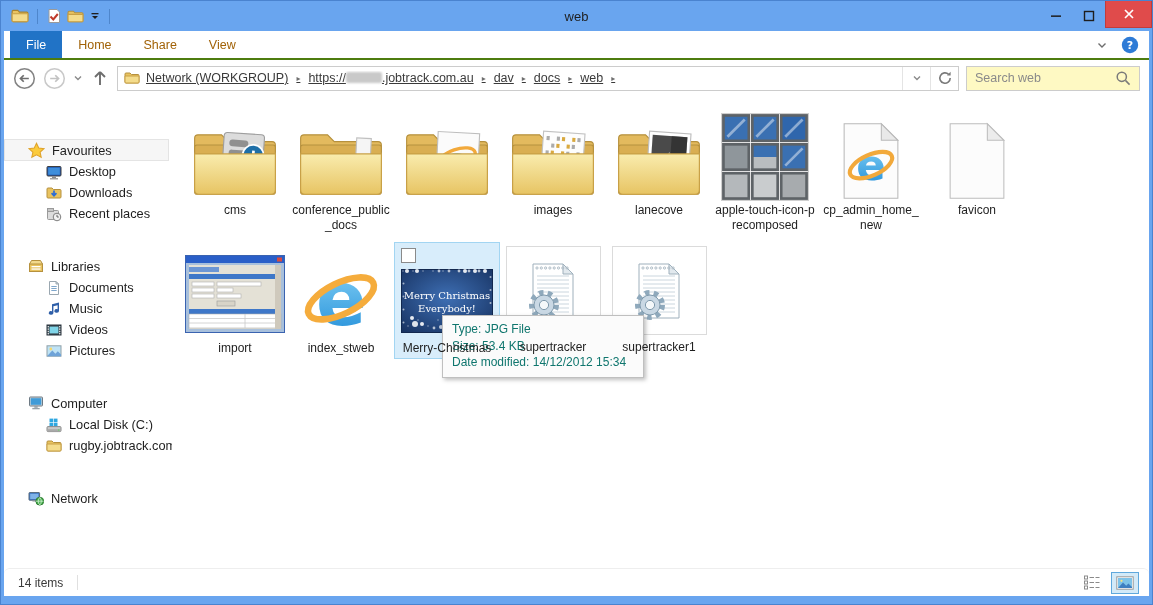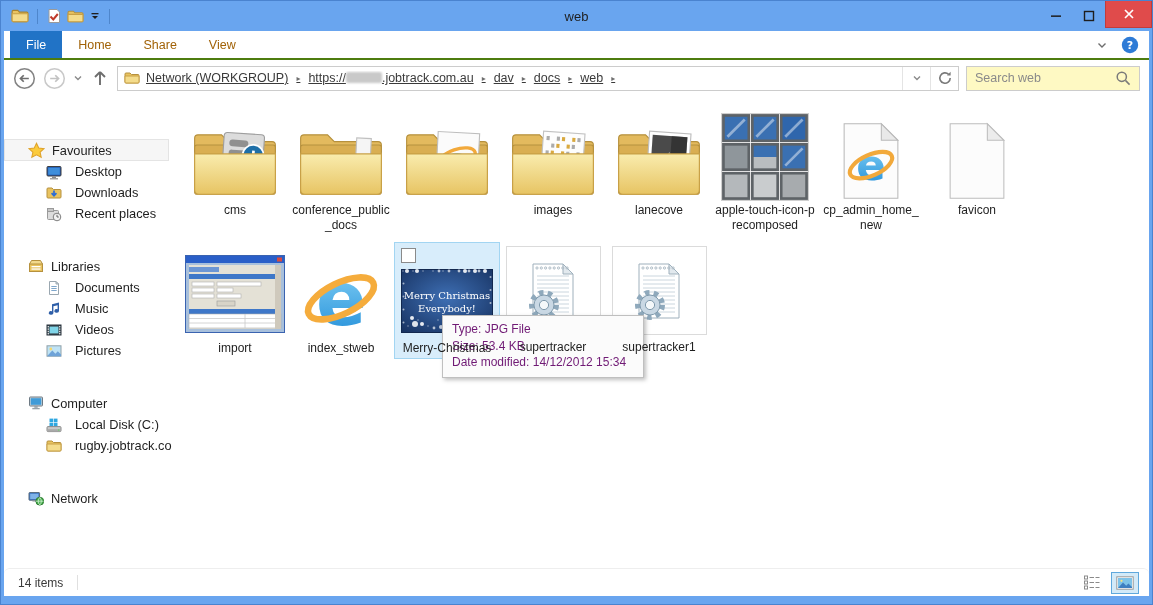--- a/index.html
+++ b/index.html
@@ -34,31 +34,31 @@
   .search-box{width:174px;height:25px;border:1px solid #CCCCCC;margin-left:7px;display:flex;align-items:center;background:#fef9c3;box-sizing:border-box;}
   .search-box input{flex:1;border:0;outline:0;padding:0 8px;font-size:12.5px;color:#555;font-family:inherit;background:transparent;min-width:0;}
   .search-box input::placeholder{color:#8A8A8A;}
   .search-ic{padding-right:8px;display:flex;}
   
   .body-row{flex:1;display:flex;position:relative;background:#FFF;overflow:hidden;}
   .sidebar{width:168px;flex-shrink:0;padding-top:12px;overflow:hidden;}
   .sec{margin-bottom:20px;}
   .sec-header{height:22px;display:flex;align-items:center;gap:7px;padding-left:23px;font-size:12.8px;color:#1E1E1E;margin-right:3px;border:1px solid transparent;box-sizing:border-box;margin-top:31px;}
   .sec-header.sel{background:#F6F6F6;border-color:#E4E4E4;}
-  .sec-item{height:21px;display:flex;align-items:center;gap:13px;padding-left:42px;font-size:12.8px;color:#1E1E1E;white-space:nowrap;overflow:hidden;}
+  .sec-item{height:21px;display:flex;align-items:center;gap:7px;padding-left:42px;font-size:12.8px;color:#1E1E1E;white-space:nowrap;overflow:hidden;}
   .ic{display:flex;align-items:center;justify-content:center;}
   .main{flex:1;padding:8px 0 0 10px;min-width:0;}
   .file-row{display:flex;margin-bottom:6px;}
   .cell{width:106px;box-sizing:border-box;display:flex;flex-direction:column;align-items:center;position:relative;padding:3px 2px 2px;border:1px solid transparent;}
   .cell.selected{background:#D8EDFB;border-color:#A2D5F2;}
   .icon-box{height:93px;display:flex;align-items:flex-end;justify-content:center;}
   .icon-box.framed{border:1px solid #DBDBDB;width:95px;height:89px;align-items:center;box-sizing:border-box;margin-bottom:3px;}
   .flabel{margin-top:2px;font-size:12px;line-height:15px;text-align:center;max-width:101px;word-break:break-all;color:#1E1E1E;position:relative;z-index:25;}
   .checkbox{position:absolute;top:5px;left:6px;width:13px;height:13px;background:#FFF;border:1px solid #8A8A8A;z-index:6;}
-  .tooltip{position:absolute;left:438px;top:219px;width:182px;background:#FBFBFB;border:1px solid #BFBFBF;box-shadow:2px 2px 4px rgba(0,0,0,0.25);padding:5px 9px 6px;font-size:12px;line-height:16.5px;color:#701a75;z-index:20;}
+  .tooltip{position:absolute;left:438px;top:219px;width:182px;background:#FBFBFB;border:1px solid #BFBFBF;box-shadow:2px 2px 4px rgba(0,0,0,0.25);padding:5px 9px 6px;font-size:12px;line-height:16.5px;color:#0f766e;z-index:20;}
   
   .status{height:27px;display:flex;align-items:center;padding-left:14px;border-top:1px solid #EEEEEE;font-size:12px;color:#3A3A3A;flex-shrink:0;border-radius:6px;}
   .vsep{width:1px;height:15px;background:#E0E0E0;margin-left:14px;}
   .views{margin-left:auto;display:flex;align-items:center;gap:5px;padding-right:10px;}
   .view-btn{width:26px;height:20px;display:flex;align-items:center;justify-content:center;border:1px solid transparent;box-sizing:content-box;}
   .view-btn.sel{background:#D3EAF8;border-color:#5FA8DC;}
   .fi{display:block;}
 </style>
 </head>
 <body>

